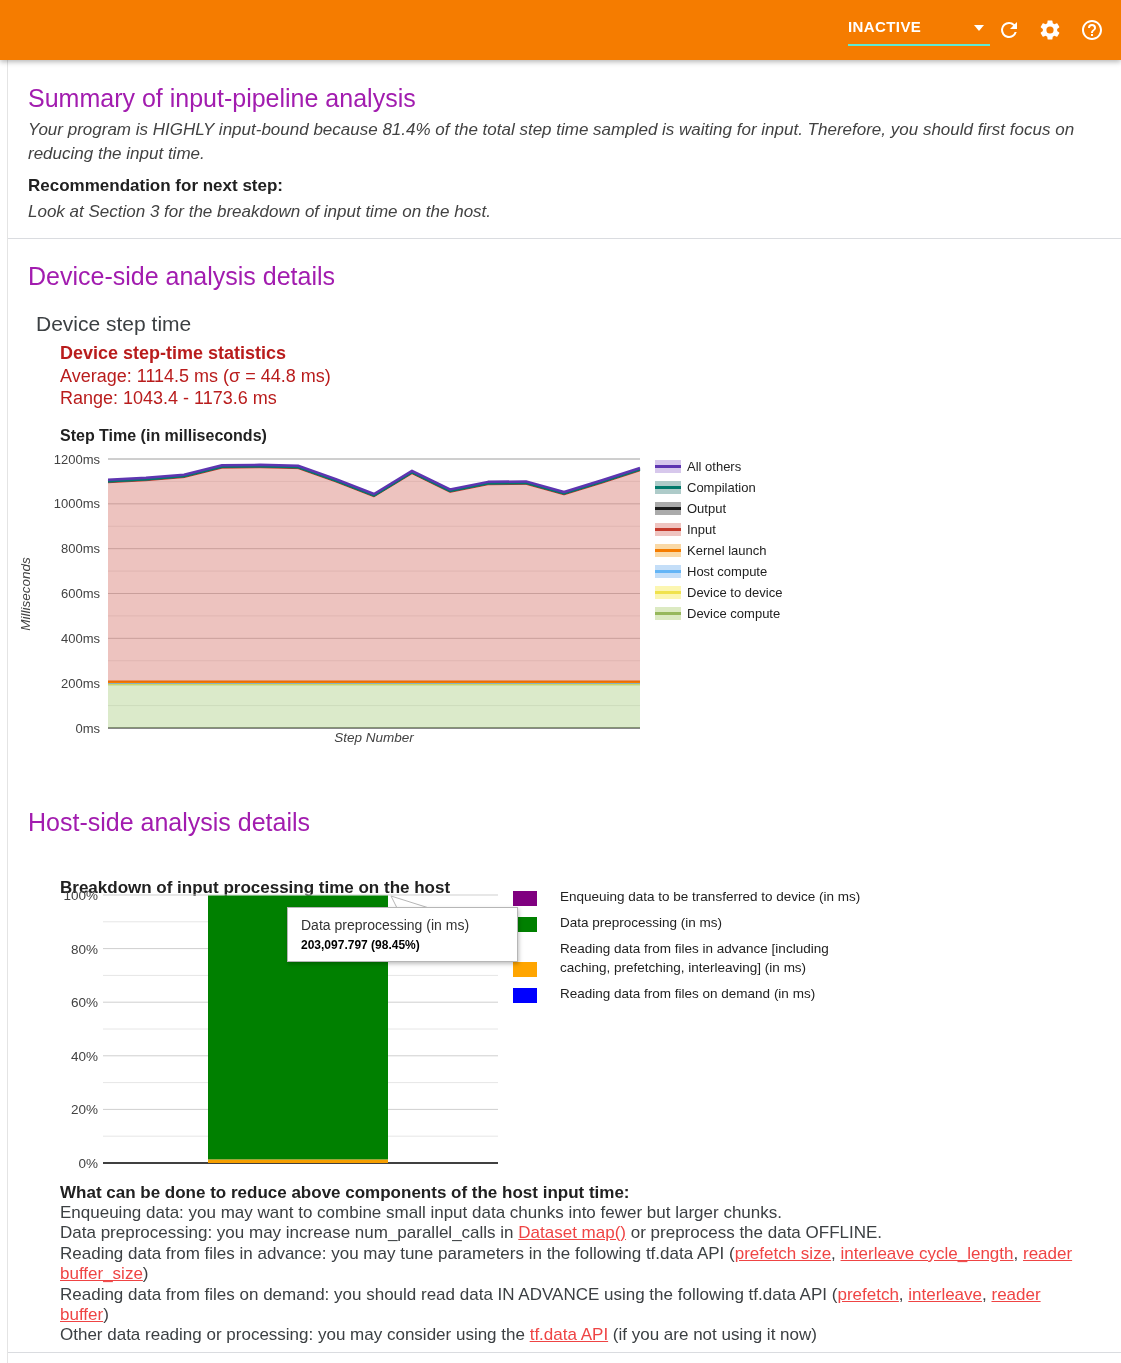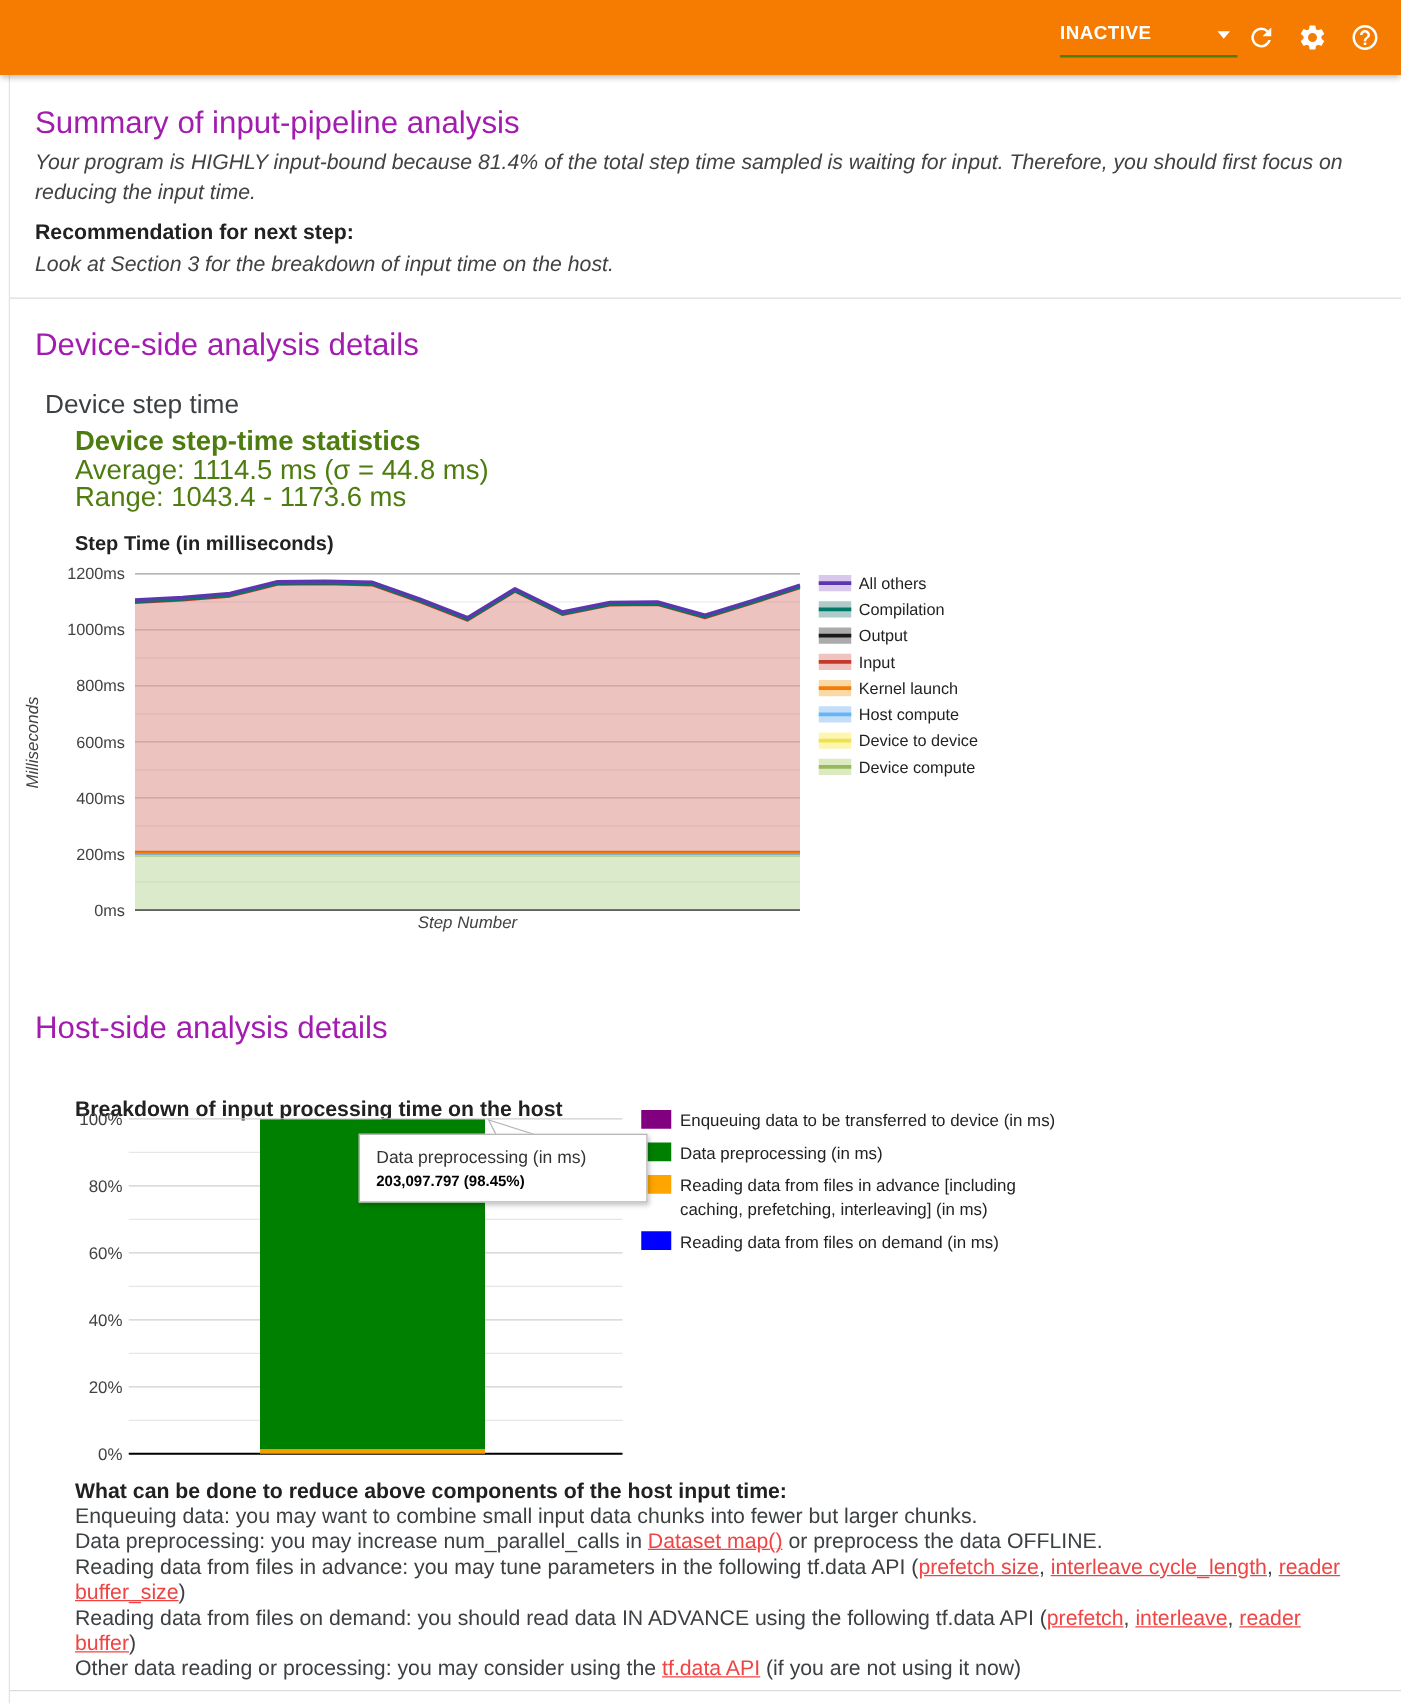--- a/index.html
+++ b/index.html
@@ -1,44 +1,44 @@
 <!DOCTYPE html>
 <html><head>
 <meta charset="utf-8">
 <style>
   html,body{margin:0;padding:0;background:#fff;font-family:"Liberation Sans",sans-serif;}
   #page{position:relative;width:1121px;height:1363px;background:#fff;overflow:hidden;}
   
   .appbar{position:absolute;left:0;top:0;width:1121px;height:60px;background:#F57C00;box-shadow:0 2px 5px rgba(0,0,0,.28);z-index:5;}
-  .status-select{position:absolute;left:848px;top:14px;width:142px;height:30px;color:#fff;border-bottom:2px solid #4d7c0f;cursor:pointer;}
+  .status-select{position:absolute;left:848px;top:14px;width:142px;height:30px;color:#fff;border-bottom:2px solid #5eead4;cursor:pointer;}
   .status-select .lbl{font-size:15px;font-weight:bold;letter-spacing:.4px;line-height:26px;}
   .caret{position:absolute;right:6px;top:11px;width:0;height:0;border-left:5px solid transparent;border-right:5px solid transparent;border-top:6px solid #fff;}
   .bar-icon{position:absolute;top:18px;width:24px;height:24px;cursor:pointer;}
   .bar-icon svg{width:24px;height:24px;fill:#fff;}
   
   .left-edge{position:absolute;left:7px;top:60px;width:1px;height:1303px;background:#e4e4e4;}
   .divider{position:absolute;left:8px;width:1113px;height:1px;background:#dadce0;}
   
   .h1{position:absolute;font-size:25px;color:#a21caf;}
   .h2{position:absolute;font-size:21px;color:#3c4043;}
   .b-title{position:absolute;font-size:17px;font-weight:bold;color:#212121;}
   .ital{position:absolute;font-size:17px;font-style:italic;color:#424242;line-height:24px;}
-  .stats{position:absolute;left:60px;top:342px;font-size:22px;color:#4d7c0f;line-height:22.5px;}
+  .stats{position:absolute;left:60px;top:342px;font-size:18px;color:#b91c1c;line-height:22.5px;}
   .stats .st-b{font-weight:bold;}
   
   .chart-wrap{position:absolute;}
   
   .legend1{position:absolute;left:655px;top:456px;}
   .legend1 .li{display:flex;align-items:center;height:21px;}
   .sw1{position:relative;width:26px;height:13px;margin-right:6px;}
   .sw1 .ln{position:absolute;left:0;top:5px;width:26px;height:3px;}
   .legend1 .lt{font-size:13px;color:#222;}
   
   .legend2{position:absolute;left:513px;top:887px;width:380px;}
-  .legend2 .li{display:flex;align-items:flex-start;margin-bottom:7px;}
+  .legend2 .li{display:flex;align-items:flex-end;margin-bottom:7px;gap:16px;}
   .sw2{width:24px;height:15px;margin-right:7px;flex:0 0 auto;margin-top:1px;}
   .legend2 .lt{font-size:13.5px;color:#222;line-height:19px;max-width:310px;}
   
   .gtooltip{position:absolute;left:227px;top:21px;width:203px;background:#fff;border:1px solid #b6b6b6;box-shadow:1px 2px 4px rgba(0,0,0,.25);padding:9px 13px;z-index:3;}
   .gtooltip .t1{font-size:14px;color:#333;margin-bottom:5px;}
   .gtooltip .t2{font-size:12px;font-weight:bold;color:#000;}
   
   .recs{position:absolute;left:60px;top:1182px;width:1032px;font-size:17px;color:#3c4043;}
   .recs .rt{font-weight:bold;color:#212121;line-height:21px;}
   .recs p{margin:0;line-height:20.4px;}

